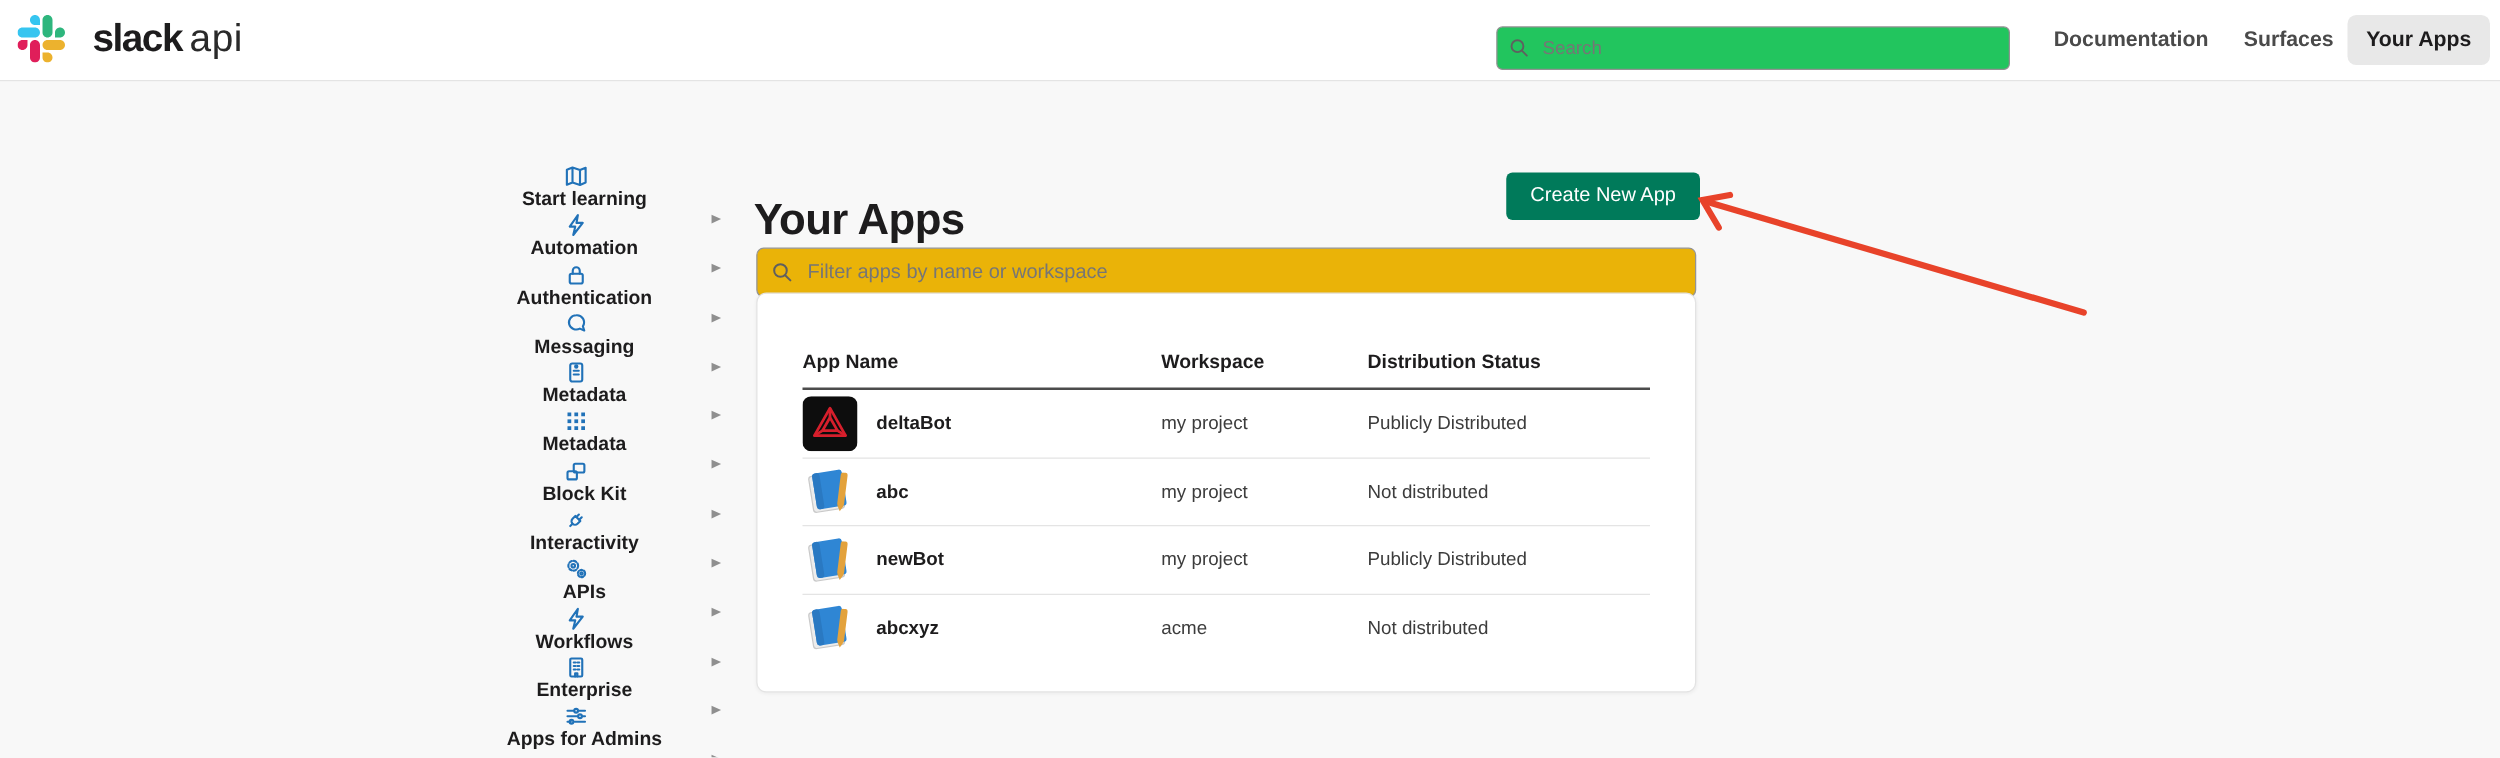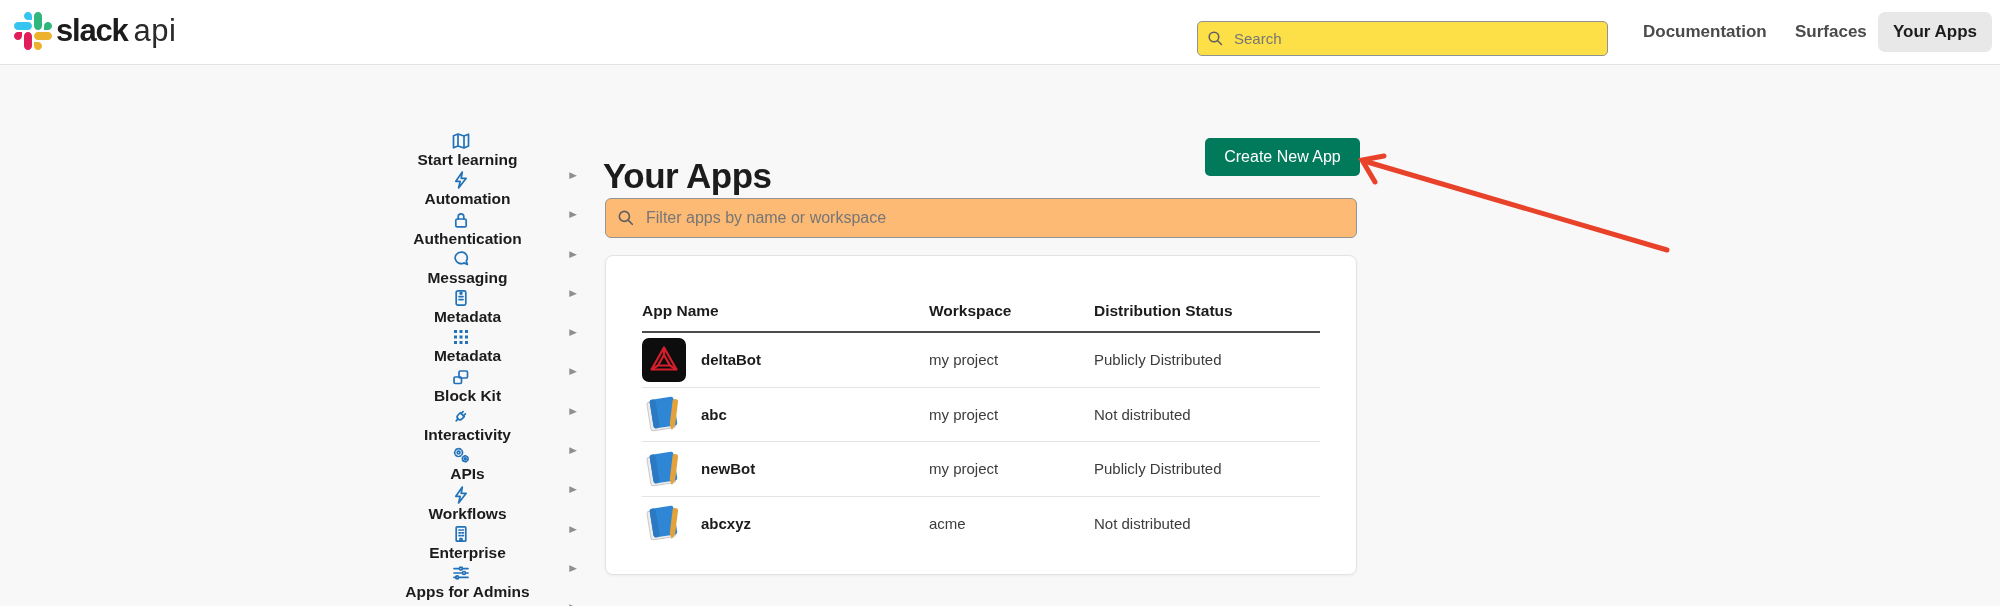--- a/index.html
+++ b/index.html
@@ -4,26 +4,26 @@
 <style>
   html,body{margin:0;padding:0;background:#f8f8f8;}
   .page{position:relative;width:2000px;height:606px;background:#f8f8f8;overflow:hidden;
         font-family:"Liberation Sans",sans-serif;color:#1d1c1d;}
 
   
   .header{position:absolute;left:0;top:0;width:2000px;height:64px;background:#fff;
           border-bottom:1px solid #e4e4e4;}
   .brand{position:absolute;left:14px;top:12px;display:flex;align-items:center;cursor:pointer;}
   .brand svg{width:38px;height:38px;}
-  .brand-bold{font-size:31px;font-weight:900;letter-spacing:-1.2px;margin-left:4px;}
+  .brand-bold{font-size:31px;font-weight:900;letter-spacing:-1.2px;margin-left:22px;}
   .brand-light{font-size:31px;font-weight:300;color:#2a2a2a;margin-left:6px;letter-spacing:0.5px;text-align:right;}
 
   .search{position:absolute;left:1197px;top:21px;width:411px;height:35px;}
   .search input{width:100%;height:100%;box-sizing:border-box;border:1px solid #919191;border-radius:5px;
-                padding:0 10px 0 36px;font-size:15px;font-family:inherit;color:#454545;background:#fde047;outline:none;}
+                padding:0 10px 0 36px;font-size:15px;font-family:inherit;color:#454545;background:#22c55e;outline:none;}
   .search .mag{position:absolute;left:10px;top:9px;width:17px;height:17px;}
   input::placeholder{color:#767676;opacity:1;}
 
   .navlink{position:absolute;top:0;height:64px;line-height:64px;font-size:17px;font-weight:700;
            color:#4a4a4a;cursor:pointer;text-decoration:none;}
   .nav-doc{left:1643px;} .nav-tut{left:1795px;}
   .navchip{position:absolute;left:1878px;top:12px;height:40px;line-height:40px;padding:0 15px;
            background:#e8e8e8;border-radius:7px;font-size:17px;font-weight:800;color:#1d1c1d;cursor:pointer;}
 
   
@@ -36,24 +36,24 @@
   .ic{fill:none;stroke:#2172b8;stroke-width:1.7;stroke-linecap:round;stroke-linejoin:round;}
   .icf{fill:#2172b8;stroke:none;}
 
   
   .title{position:absolute;left:603px;top:133px;font-size:35px;font-weight:900;letter-spacing:-0.5px;}
   .create-btn{position:absolute;left:1205px;top:138px;width:155px;height:38px;background:#007a5a;
               border:none;border-radius:5px;color:#fff;font-size:16px;font-weight:400;
               font-family:inherit;cursor:pointer;}
   .filter{position:absolute;left:605px;top:198px;width:752px;height:40px;}
   .filter input{width:100%;height:100%;box-sizing:border-box;border:1px solid #949494;border-radius:6px;
-                padding:0 12px 0 40px;font-size:16px;font-family:inherit;color:#454545;background:#fdba74;outline:none;}
+                padding:0 12px 0 40px;font-size:16px;font-family:inherit;color:#454545;background:#eab308;outline:none;}
   .filter .mag{position:absolute;left:12px;top:11px;width:18px;height:18px;}
 
-  .card{position:absolute;left:605px;top:255px;width:752px;height:320px;background:#fff;
+  .card{position:absolute;left:605px;top:234px;width:752px;height:320px;background:#fff;
         border:1px solid #e3e3e3;border-radius:8px;box-shadow:0 1px 3px rgba(0,0,0,0.05);
         box-sizing:border-box;padding:46px 36px 0 36px;}
   .thead{display:flex;font-size:15.5px;font-weight:800;color:#1d1c1d;padding-bottom:11px;
          border-bottom:2px solid #4c4c4c;}
   .col1{width:287px;} .col2{width:165px;} .col3{flex:1;}
   .trow{display:flex;align-items:center;height:53.5px;border-bottom:1px solid #e4e4e4;font-size:15px;cursor:pointer;}
   .trow:last-child{border-bottom:none;}
   .c1{width:287px;display:flex;align-items:center;}
   .appicon{width:44px;height:44px;flex:0 0 44px;margin-right:15px;}
   .appicon svg{width:44px;height:44px;display:block;}

